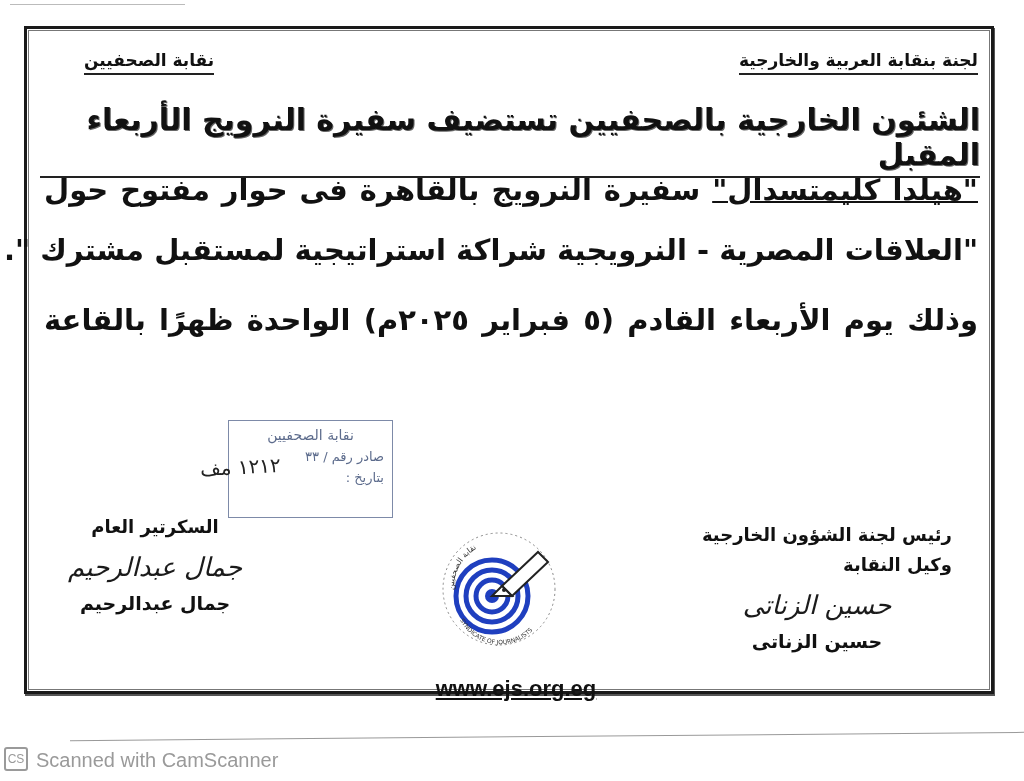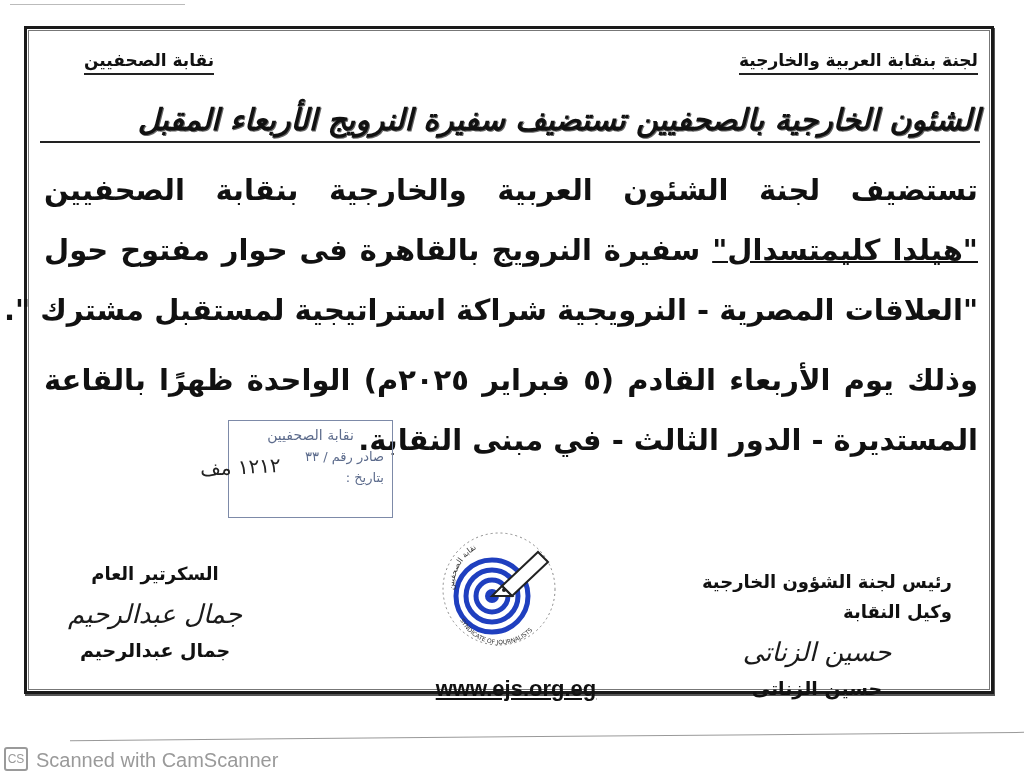--- a/index.html
+++ b/index.html
@@ -23,41 +23,40 @@
       position: absolute; top: 50px; direction: rtl;
       font-weight: bold; font-size: 17px; border-bottom: 2px solid #222; padding-bottom: 3px;
     }
     .hdr-right { right: 46px; }
     .hdr-left { left: 84px; }
     .title {
       position: absolute; top: 102px; right: 44px; left: 40px; text-align: right; direction: rtl;
       font-weight: bold; font-size: 30px; letter-spacing: 0.5px;
       border-bottom: 2px solid #222; padding-bottom: 4px;
       text-shadow: 1px 1px 0 #666;
-      font-style: italic;
     }
     .para { position: absolute; right: 46px; left: 44px; direction: rtl; }
     .line {
       font-weight: bold; font-size: 29px; text-align: justify; text-align-last: justify;
       white-space: nowrap; height: 60px; line-height: 60px;
     }
     .line.last { text-align-last: right; }
     .line .em { text-decoration: underline; text-decoration-thickness: 2px; }
     .stamp {
       position: absolute; left: 228px; top: 420px; width: 165px; height: 98px;
       border: 1.5px solid #7d8aa8; box-sizing: border-box; direction: rtl;
       color: #5c6b8c; font-size: 13px; padding: 6px 8px;
     }
     .stamp .s-title { text-align: center; font-size: 14px; }
     .stamp .s-row { margin-top: 6px; }
     .stamp-scrawl {
       position: absolute; left: 200px; top: 455px; font-family: "DejaVu Serif", serif;
       font-size: 20px; color: #222; transform: rotate(-3deg);
     }
-    .sig-block { position: absolute; direction: rtl; font-weight: bold; text-align: center; margin-top: 47px; }
+    .sig-block { position: absolute; direction: rtl; font-weight: bold; text-align: center; }
     .sig-left { left: 60px; top: 512px; width: 190px; }
     .sig-right { right: 72px; top: 520px; width: 270px; text-align: right; }
     .sig-role { font-size: 18px; line-height: 30px; }
     .sig-name { font-size: 19px; }
     .hand {
       font-family: "DejaVu Serif", serif; font-style: italic; font-weight: normal;
       font-size: 26px; color: #1b1b1b; height: 50px; line-height: 50px;
     }
     .logo { position: absolute; left: 440px; top: 530px; width: 118px; height: 118px; }
     .url {
@@ -89,25 +88,23 @@
 
 <div class="frame"></div>
 <div class="inner-rule"></div>
 
 <div class="hdr hdr-right">لجنة بنقابة العربية والخارجية</div>
 <div class="hdr hdr-left">نقابة الصحفيين</div>
 
 <div class="title">الشئون الخارجية بالصحفيين تستضيف سفيرة النرويج الأربعاء المقبل</div>
 
 <div class="para" style="top:160px;">
-  <div class="line">تستضيف لجنة الشئون العربية والخارجية بنقابة الصحفيين</div>
   <div class="line"><span class="em">"هيلدا كليمتسدال"</span><span> سفيرة النرويج بالقاهرة فى حوار مفتوح حول</span></div>
   <div class="line last">"العلاقات المصرية - النرويجية شراكة استراتيجية لمستقبل مشترك ".</div>
   <div class="line" style="margin-top:10px;">وذلك يوم الأربعاء القادم (٥ فبراير ٢٠٢٥م) الواحدة ظهرًا بالقاعة</div>
-  <div class="line last" style="padding-left:400px;">المستديرة - الدور الثالث - في مبنى النقابة.</div>
 </div>
 
 <div class="stamp">
   <div class="s-title">نقابة الصحفيين</div>
   <div class="s-row">
     <span>صادر رقم /</span>
     <span>٣٣</span>
   </div>
   <div class="s-row">
     <span>بتاريخ :</span>

